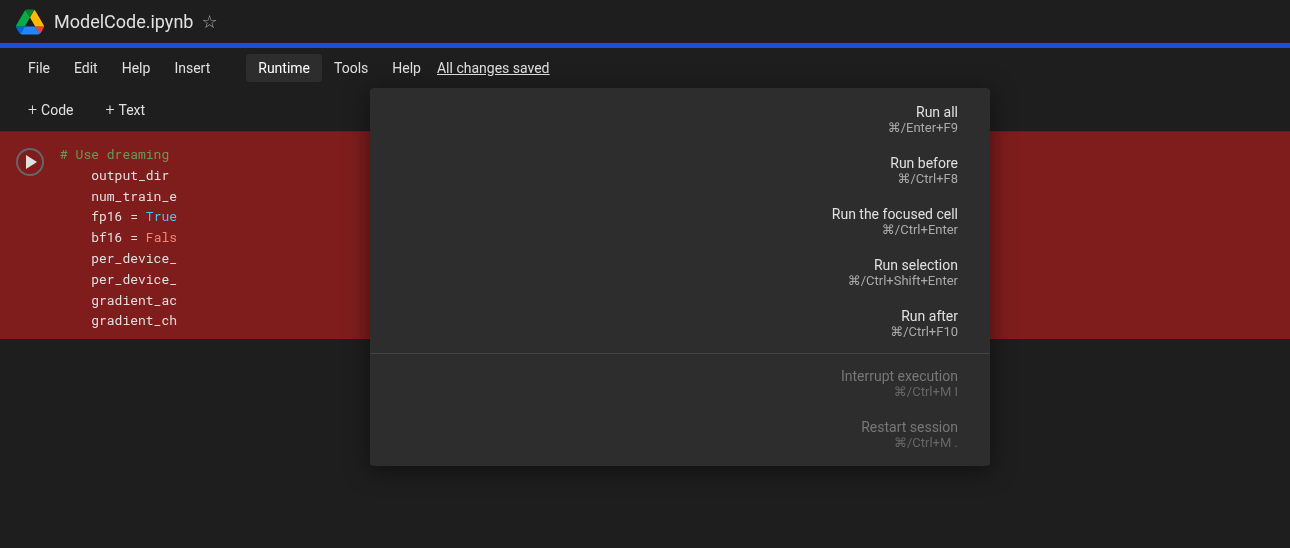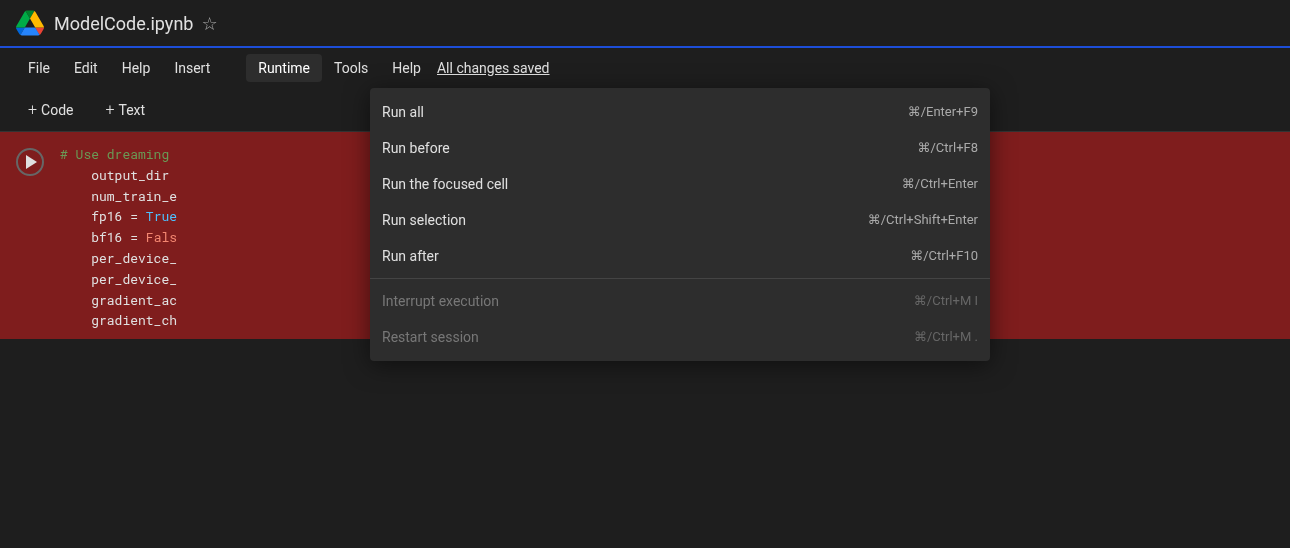--- a/index.html
+++ b/index.html
@@ -12,21 +12,21 @@
       color: #e0e0e0;
     }
 
     
     .title-bar {
       display: flex;
       align-items: center;
       padding: 8px 16px;
       background: #1e1e1e;
       height: 48px;
-      border-bottom: 2px solid #1d4ed8;
+      border-bottom: 5px solid #1d4ed8;
     }
     .drive-logo {
       width: 28px;
       height: 28px;
       margin-right: 10px;
       flex-shrink: 0;
     }
     .title-text {
       font-size: 18px;
       color: #e0e0e0;
@@ -101,27 +101,28 @@
       left: 370px;
       background: #2d2d2d;
       border-radius: 4px;
       box-shadow: 0 4px 24px rgba(0,0,0,0.5);
       min-width: 620px;
       z-index: 100;
       padding: 6px 0;
     }
     .dropdown-item {
       display: flex;
-      align-items: flex-start;
+      align-items: flex-end;
       justify-content: space-between;
-      padding: 10px 12px;
+      padding: 10px 32px;
       font-size: 14px;
       color: #e0e0e0;
       cursor: pointer;
       white-space: nowrap;
+      flex-direction: column;
     }
     .dropdown-item.disabled {
       color: #777;
       cursor: default;
     }
     .shortcut {
       color: #aaa;
       font-size: 13px;
       margin-left: 48px;
     }

